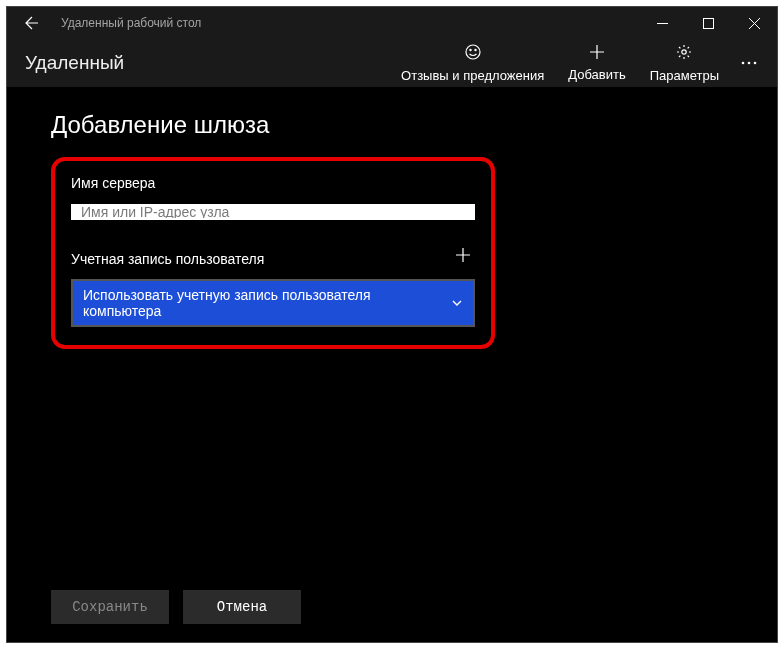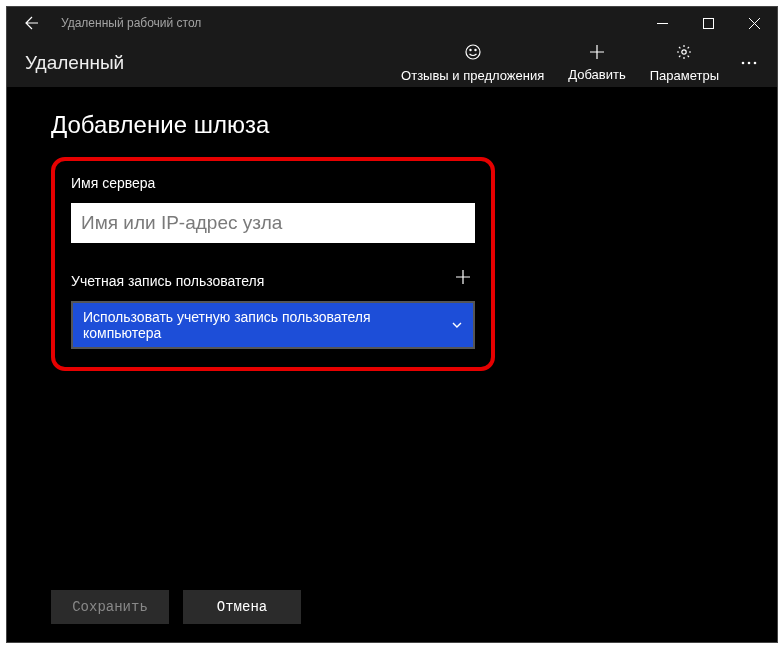--- a/index.html
+++ b/index.html
@@ -106,26 +106,26 @@
   }
   .field-label-row {
     display: flex;
     align-items: flex-end;
     justify-content: space-between;
     margin-bottom: 12px;
   }
   .field-label-row .field-label { margin-bottom: 0; }
   .text-input {
     width: 100%;
-    height: 40px;
+    height: 16px;
     border: 2px solid #fff;
     background: #fff;
     color: #000;
     padding: 0 8px;
-    font-size: 19px;
+    font-size: 14px;
     outline: none;
   }
   .text-input::placeholder { color: #7a7a7a; }
   .gap { height: 22px; }
   .select-box {
     width: 100%;
     height: 48px;
     border: 2px solid #555;
     background: #1d4ed8;
     color: #fff;

